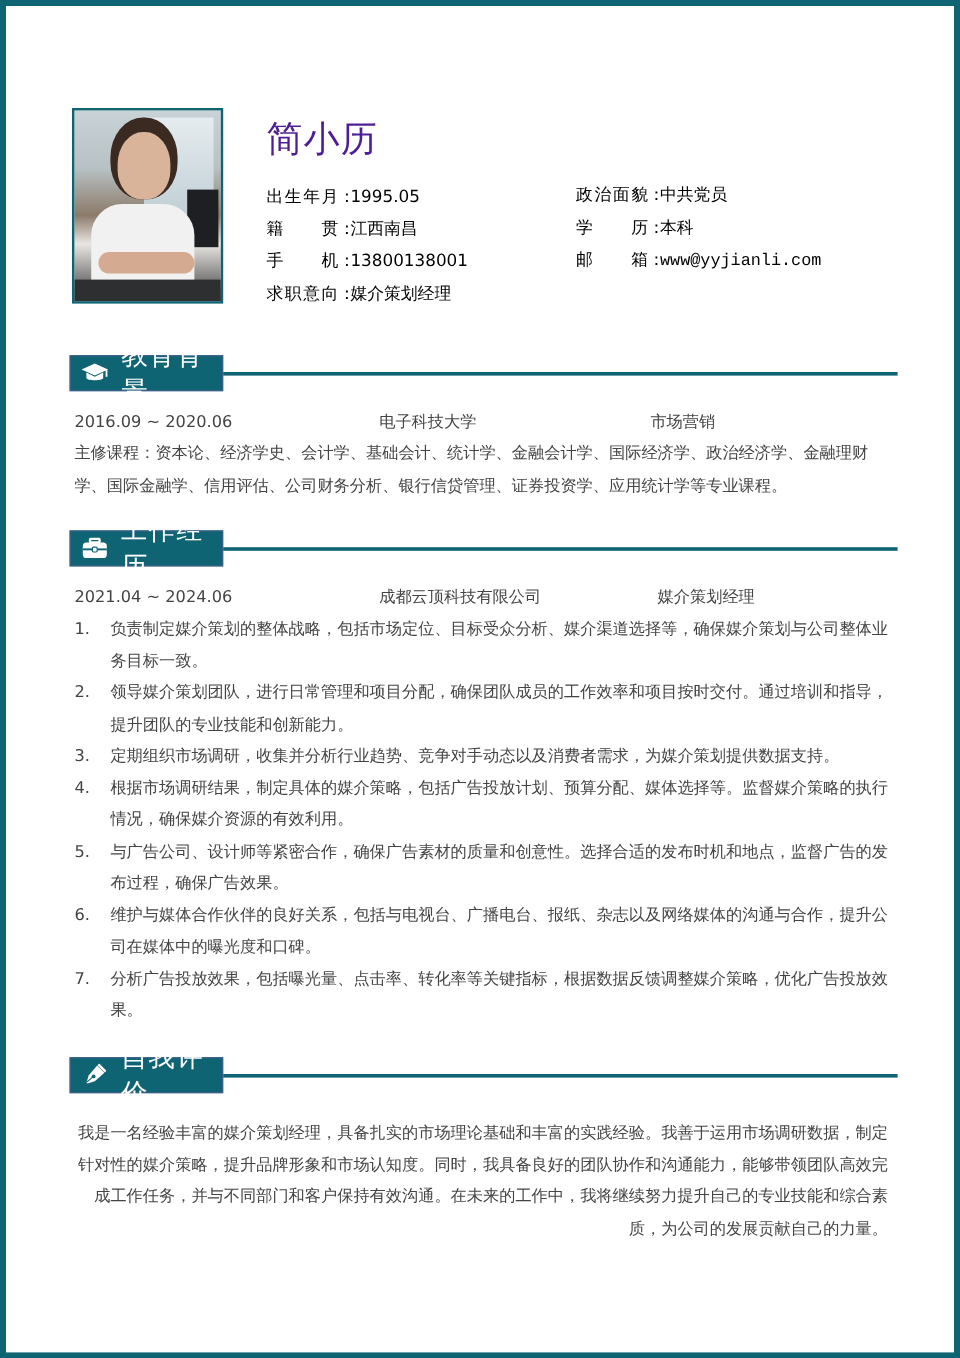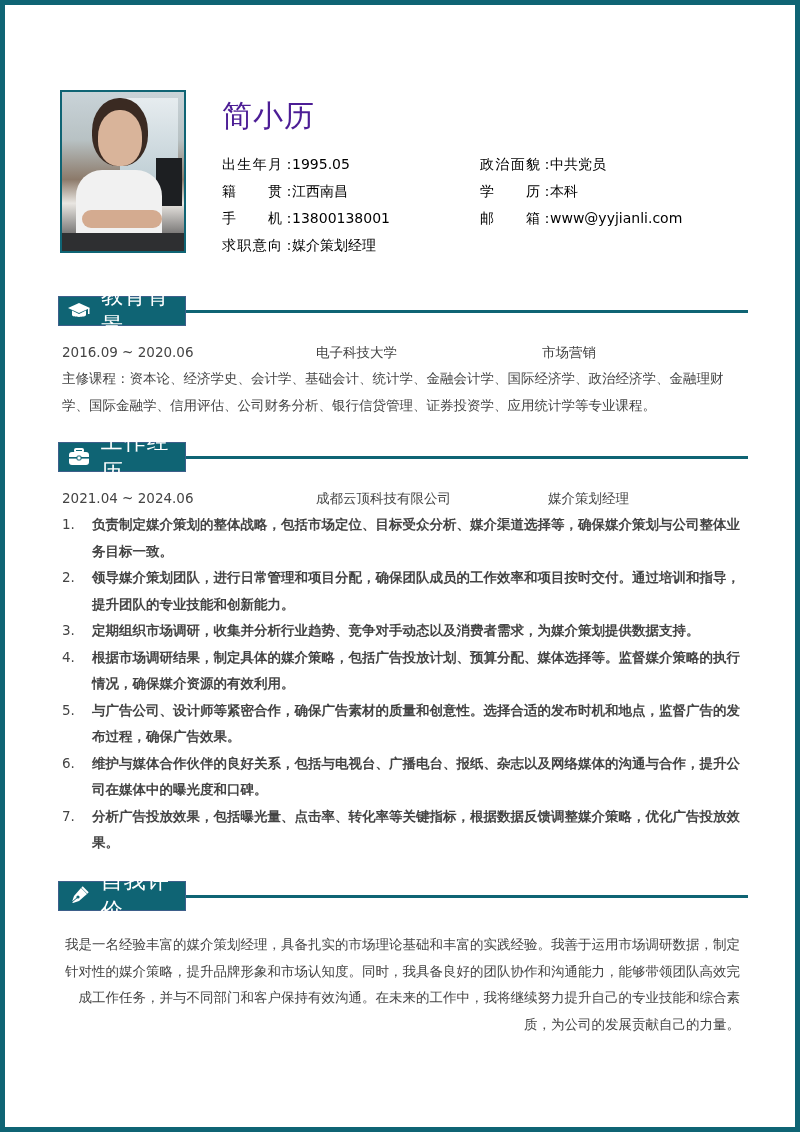--- a/index.html
+++ b/index.html
@@ -29,40 +29,40 @@
 
     .name {
       position: absolute; left: 222px; top: 96px; font-size: 30px; color: #4c1d95;
       letter-spacing: 1px; font-weight: normal;
     }
     .info { position: absolute; font-size: 14px; color: #000000; line-height: 27px; }
     .info .row { display: flex; white-space: nowrap; }
     .info .lbl { display: inline-block; width: 60px; text-align: justify; text-align-last: justify; }
     .info .sep { display: inline-block; width: 10px; text-align: center; }
     .info-left { left: 222px; top: 151px; }
-    .info-right { left: 480px; top: 151px; }
+    .info-right { left: 480px; top: 151px; font-family: Liberation Mono, monospace; }
 
     .section-header { position: absolute; left: 58px; height: 30px; width: 690px; }
     .section-header .badge {
       position: absolute; left: 0; top: 0; height: 30px; width: 128px;
       background: #0f6474; color: #ffffff; display: flex; align-items: center;
       box-sizing: border-box; padding-left: 8px; border: 1px solid #3d5f8a;
     }
     .section-header .badge .icon { width: 26px; height: 20px; display: inline-flex; align-items: center; justify-content: center; }
     .section-header .badge .title { font-size: 22px; margin-left: 10px; letter-spacing: 1px; }
     .section-header .line {
       position: absolute; left: 128px; right: 0; top: 14px; height: 3px; background: #0f6474;
     }
 
     .body-text { position: absolute; left: 62px; width: 678px; font-size: 13.5px; color: #444444; line-height: 26.5px; }
     .edu-row, .job-row { position: relative; height: 26px; white-space: nowrap; }
     .edu-row span, .job-row span { position: absolute; top: 0; }
     .list-item { display: flex; }
     .list-item .num { width: 30px; flex: 0 0 30px; }
-    .list-item .txt { flex: 1; font-weight: bold; }
+    .list-item .txt { flex: 1; }
   </style>
 </head>
 <body>
 
 <div class="frame"></div>
 
 <div class="photo">
   <div class="win"></div>
   <div class="monitor"></div>
   <div class="head"></div>

